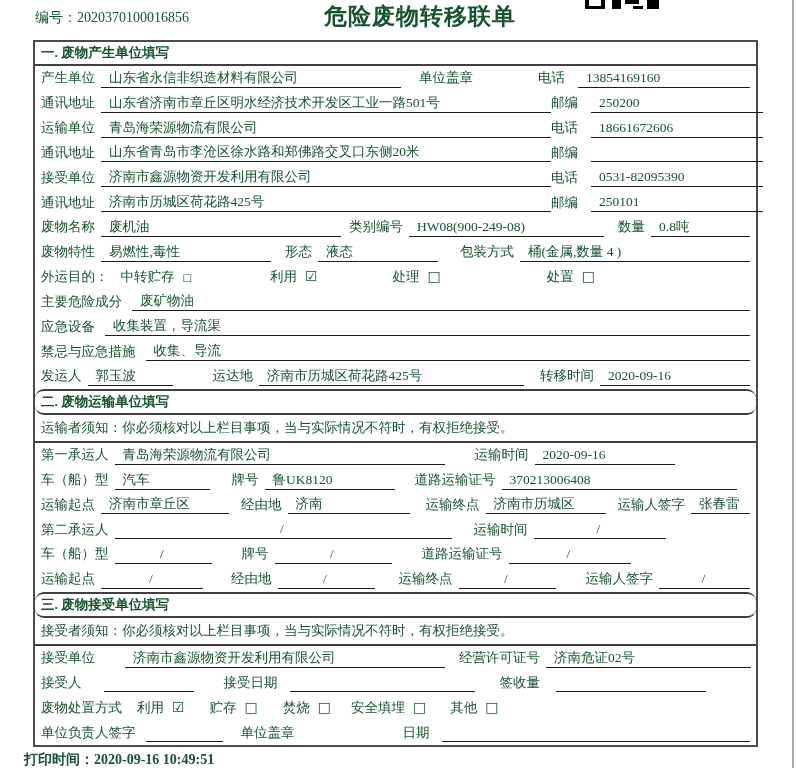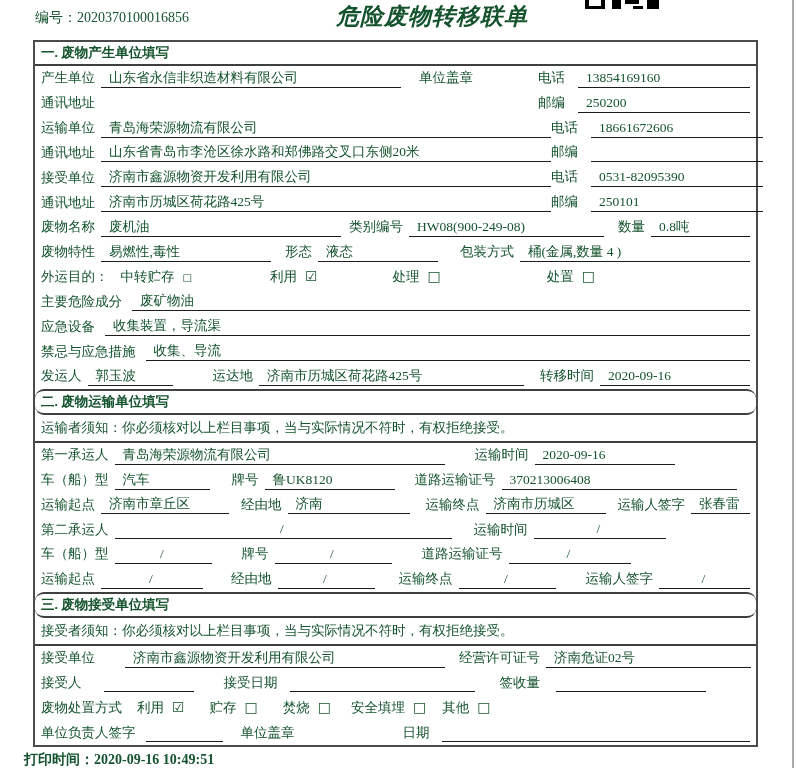--- a/index.html
+++ b/index.html
@@ -1,36 +1,36 @@
 <!DOCTYPE html>
 <html><head>
 <meta charset="utf-8">
 <style>
   html,body{margin:0;padding:0;background:#fff;}
   .page{position:relative;width:796px;height:768px;background:#ffffff;overflow:hidden;
         font-family:"Liberation Serif","DejaVu Serif",serif;color:#14532d;}
   .hdr-num{position:absolute;left:35px;top:9px;font-size:14px;white-space:nowrap;}
-  .hdr-title{position:absolute;left:336px;top:1px;font-size:23px;font-weight:bold;letter-spacing:1px;white-space:nowrap;font-style:italic;}
+  .hdr-title{position:absolute;left:324px;top:1px;font-size:23px;font-weight:bold;letter-spacing:1px;white-space:nowrap;}
   .qr{position:absolute;left:585px;top:0;width:78px;height:9px;}
   .qr div{position:absolute;background:#000;}
   .edge-line{position:absolute;right:2px;top:0;width:2px;height:768px;background:#aaa;}
 
   .tbl{position:absolute;left:33px;top:40px;width:725px;height:707px;border:2px solid #4b4b4b;
        box-sizing:border-box;display:flex;flex-direction:column;font-size:13.5px;background:#fff;}
   .sec-head{flex:none;height:22px;line-height:22px;font-weight:bold;padding-left:6px;
             border-bottom:2px solid #3f3f3f;font-size:13.5px;}
   .bt{border-top:2px solid #3f3f3f;border-radius:9px;}
   .notice{flex:none;height:26px;line-height:26px;padding-left:6px;border-bottom:2px solid #3f3f3f;white-space:nowrap;}
   .row{flex:1;display:flex;align-items:center;padding:0 6px;min-height:0;}
   .lbl{white-space:nowrap;flex:none;}
   .u{border-bottom:1px solid #1c1c1c;white-space:nowrap;flex:none;margin-left:6px;
      padding:0 2px 1px 8px;line-height:17px;min-height:17px;}
   .u.fill{flex:1;}
   .u.ctr{text-align:center;padding-left:0;}
-  .rcol{margin-left:auto;flex:none;width:212px;display:flex;}
+  .rcol{margin-left:auto;flex:none;width:212px;display:flex;align-items:center;}
   .rcol .lbl{width:34px;}
   .grp{white-space:nowrap;flex:none;}
   .cb{font-family:"DejaVu Sans",sans-serif;font-size:14px;margin-left:8px;}
   .cb.sm{font-size:10px;}
   .ftr{position:absolute;left:24px;top:751px;font-size:14px;white-space:nowrap;font-weight:bold;}
 </style>
 </head>
 <body>
 
 <div class="page">
@@ -57,20 +57,21 @@
       <span class="u" style="width:290px">山东省永信非织造材料有限公司</span>
       <span class="lbl" style="margin-left:18px">单位盖章</span>
       <span class="rcol">
         <span class="lbl">电话</span>
         <span class="u fill">13854169160</span>
       </span>
     </div>
 
     <div class="row">
       <span class="lbl">通讯地址</span>
+      <span class="u" style="width:440px">山东省济南市章丘区明水经济技术开发区工业一路501号</span>
       <span class="rcol">
         <span class="lbl">邮编</span>
         <span class="u fill">250200</span>
       </span>
     </div>
 
     <div class="row">
       <span class="lbl">运输单位</span>
       <span class="u" style="width:440px">青岛海荣源物流有限公司</span>
       <span class="rcol">
@@ -231,21 +232,21 @@
       <span class="lbl" style="margin-left:25px">签收量</span>
       <span class="u" style="width:140px;margin-left:16px"></span>
     </div>
 
     <div class="row">
       <span class="lbl">废物处置方式</span>
       <span class="grp" style="margin-left:15px"><span>利用</span><span class="cb">☑</span></span>
       <span class="grp" style="margin-left:25px"><span>贮存</span><span class="cb">□</span></span>
       <span class="grp" style="margin-left:25px"><span>焚烧</span><span class="cb">□</span></span>
       <span class="grp" style="margin-left:20px"><span>安全填埋</span><span class="cb">□</span></span>
-      <span class="grp" style="margin-left:16px"><span>其他</span><span class="cb">□</span></span>
+      <span class="grp" style="margin-left:24px"><span>其他</span><span class="cb">□</span></span>
     </div>
 
     <div class="row">
       <span class="lbl">单位负责人签字</span>
       <span class="u" style="width:67px;margin-left:10px"></span>
       <span class="lbl" style="margin-left:18px">单位盖章</span>
       <span class="lbl" style="margin-left:108px">日期</span>
       <span class="u fill" style="margin-left:12px"></span>
     </div>
 

